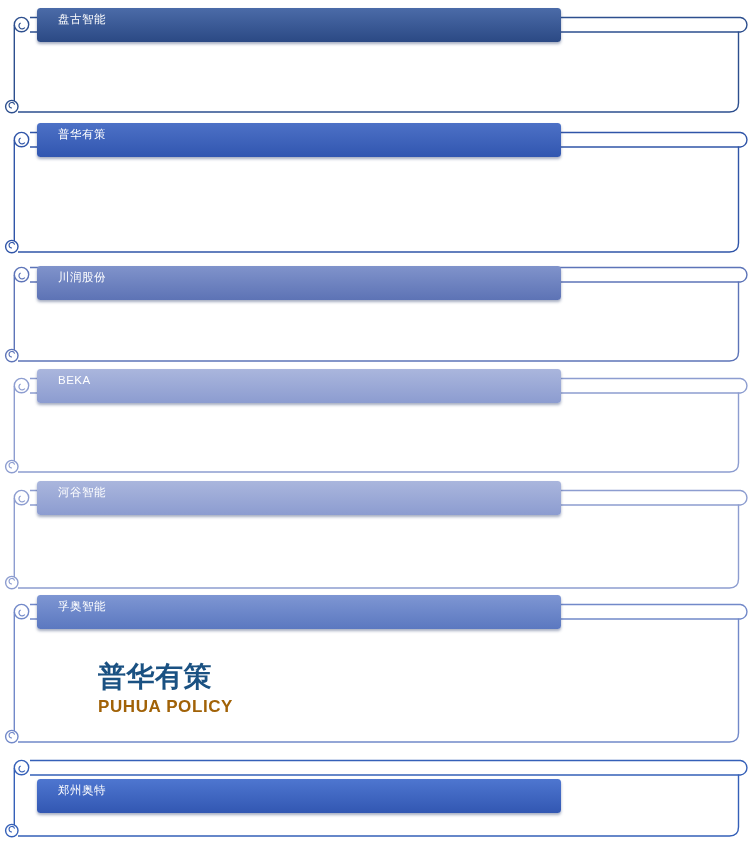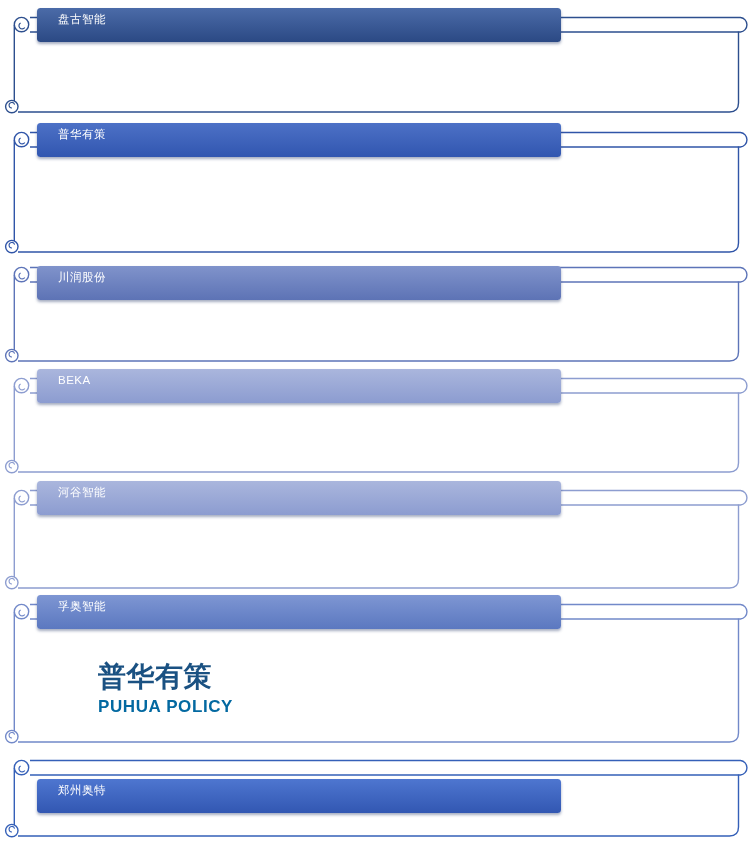--- a/index.html
+++ b/index.html
@@ -170,15 +170,15 @@
           <path d="M 14.6 77.6 a 2.8 2.8 0 1 0 -2.6 3.4" fill="none" stroke="#3560b8" stroke-width="1.1"></path>
         </svg>
     <div class="header-bar" style="background: linear-gradient(rgb(78, 118, 208) 0%, rgb(50, 87, 178) 100%); margin-top: 28px;">
       <span class="header-label">郑州奥特</span>
     </div>
   </div>
 </div>
 
   <div class="watermark">
     <div class="wm-title" style="color: rgb(26, 81, 130);">普华有策</div>
-    <div class="wm-sub" style="color: #0369a1;">PUHUA POLICY</div>
+    <div class="wm-sub" style="color: #a16207;">PUHUA POLICY</div>
   </div>
 </div>
 
 </body></html>

